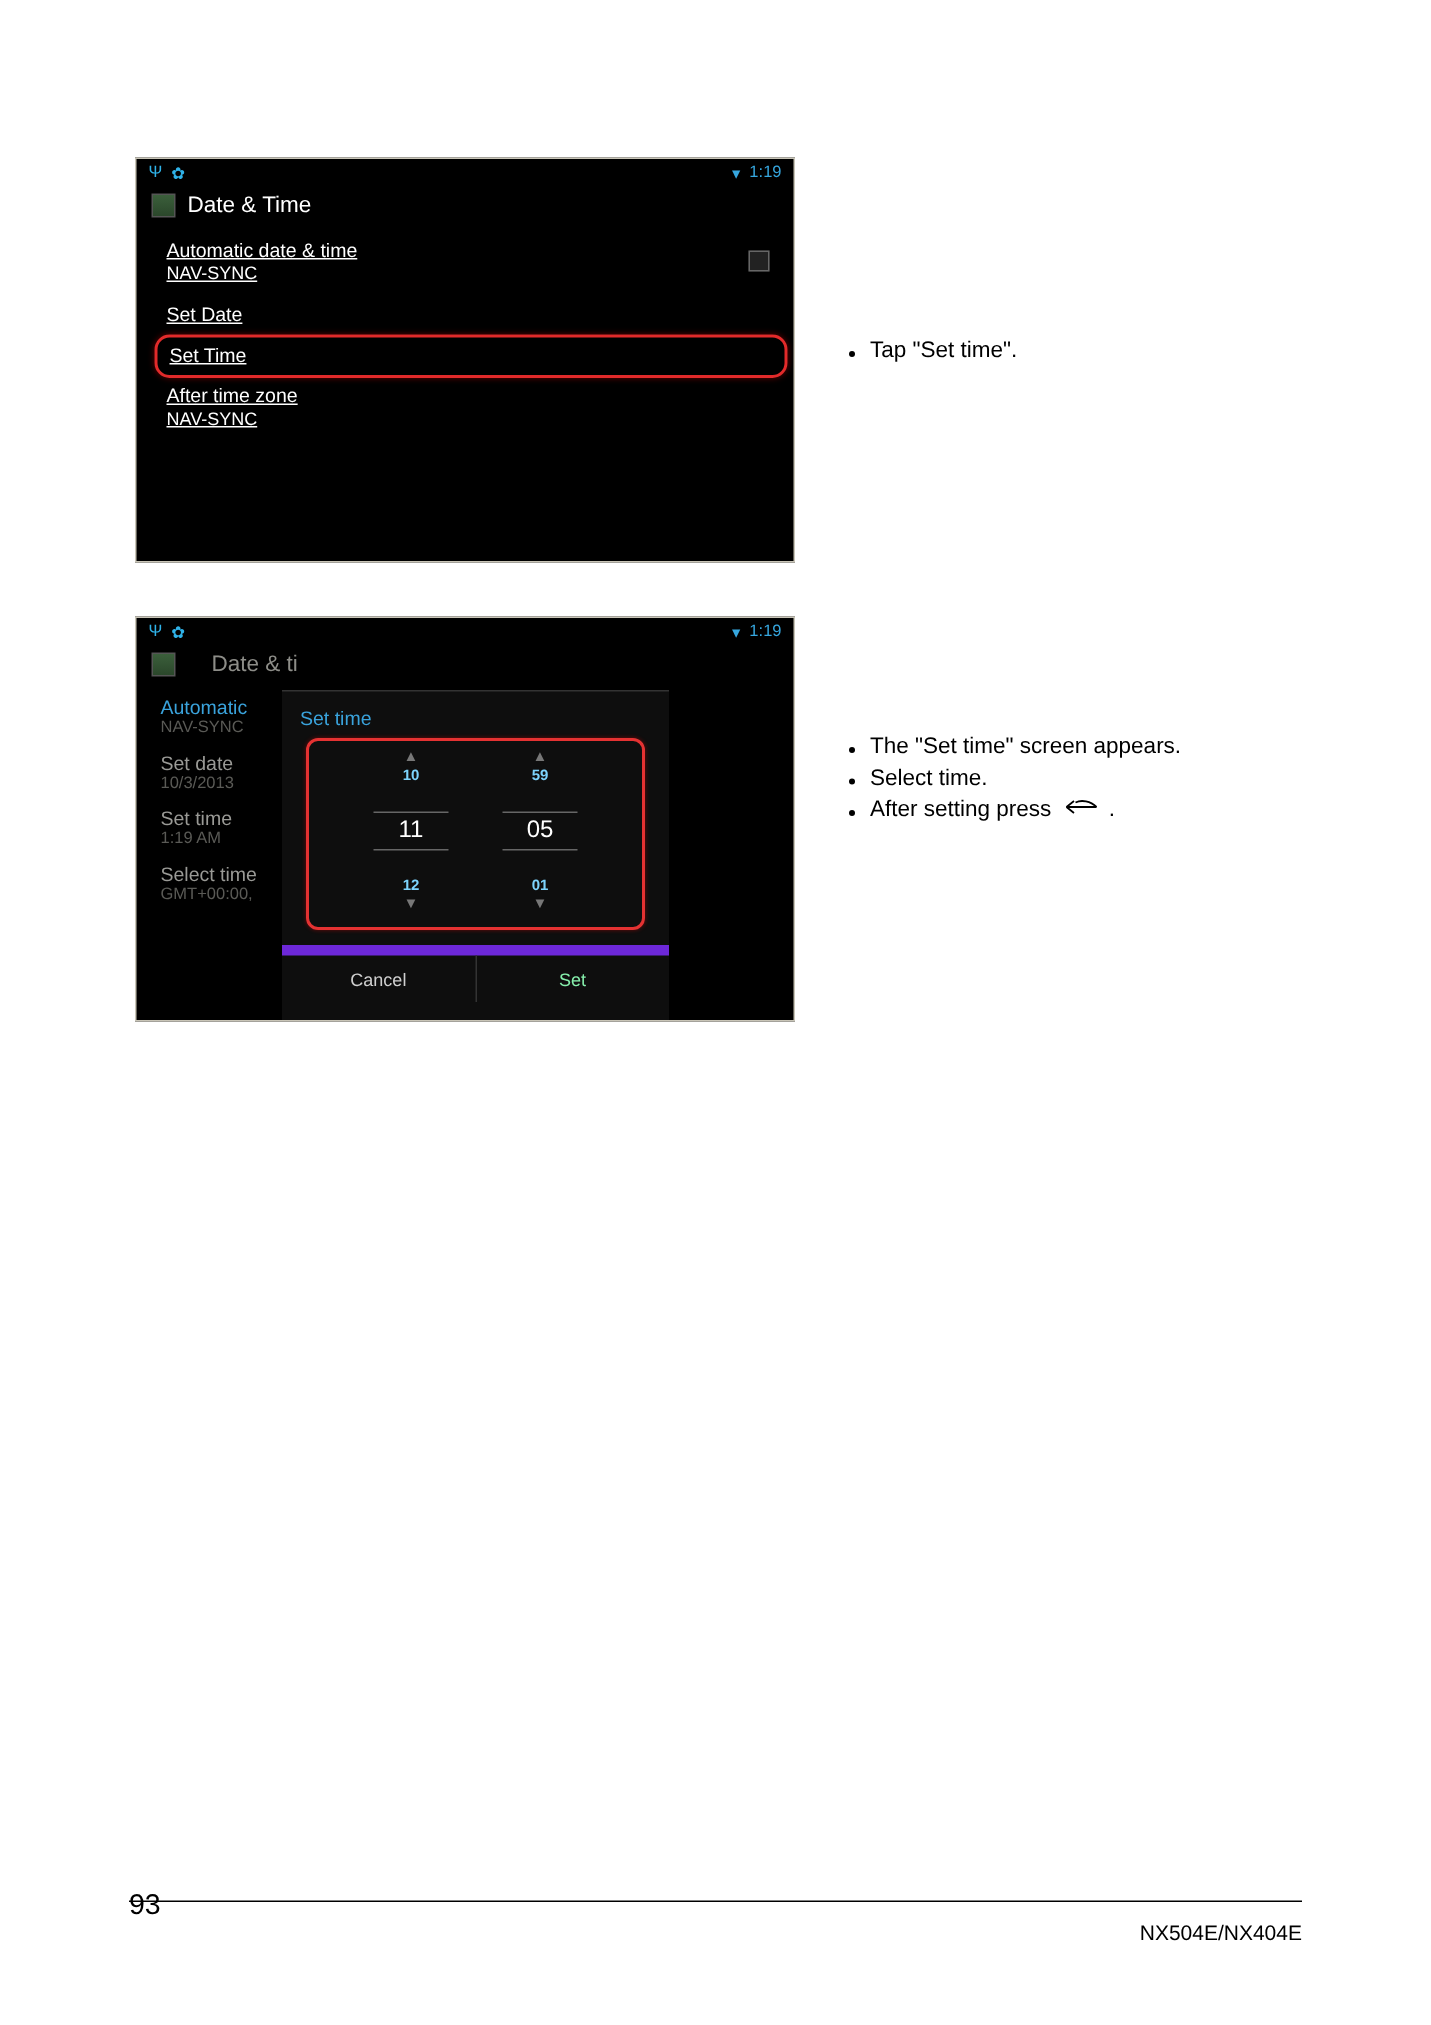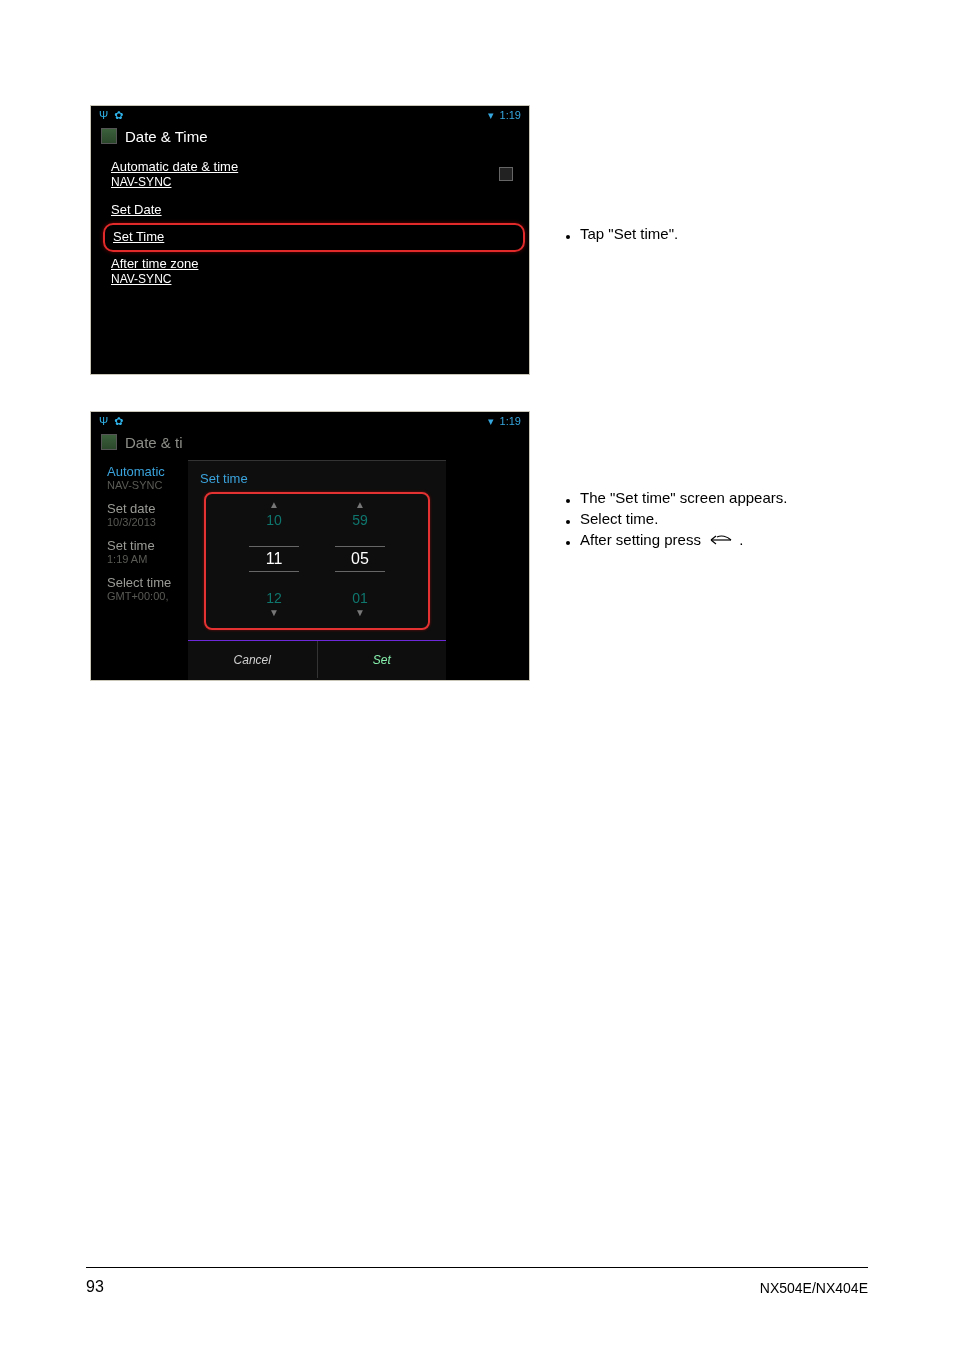--- a/index.html
+++ b/index.html
@@ -41,21 +41,21 @@
   }
   .status-left, .status-right {
     display: flex;
     align-items: center;
     gap: 6px;
     color: #2fb2e8;
     font-size: 11px;
   }
   .titlebar {
     display: flex;
-    align-items: flex-start;
+    align-items: center;
     gap: 8px;
     padding: 4px 10px 6px 10px;
   }
   .titlebar-icon {
     width: 16px; height: 16px;
     background: linear-gradient(#3b5f3b,#2b472b);
     border:1px solid #555;
   }
   .titlebar-label {
     color: #fff;
@@ -117,39 +117,39 @@
   .picker-col {
     width: 50px;
     text-align: center;
   }
   .picker-col .chev {
     color: #777;
     font-size: 10px;
     line-height: 10px;
   }
   .picker-col .val {
-    color: #0f766e;
-    font-size: 14px;
+    color: #7dd3fc;
+    font-size: 10px;
     padding: 2px 0;
+    font-weight: bold;
   }
   .picker-col .val.sel {
     color: #fff;
     font-size: 16px;
     font-weight: 500;
     border-top: 1px solid #666;
     border-bottom: 1px solid #666;
     margin: 16px 0;
     padding: 3px 0;
   }
   .modal-buttons {
     display: flex;
-    border-top: 1px solid #6d28d9;
+    border-top: 7px solid #6d28d9;
     margin-top: 10px;
     height: 38px;
-    font-style: italic;
   }
   .modal-btn {
     flex: 1;
     display: flex;
     align-items: center;
     justify-content: center;
     color: #cfcfcf;
     font-size: 12px;
   }
   .modal-btn.dim { color: #86efac; }
@@ -175,22 +175,22 @@
     display:inline-block; vertical-align:middle; margin: 0 2px;
   }
   
   .footer-line {
     position: absolute;
     left: 86px; right: 86px;
     bottom: 82px;
     border-top: 1px solid #000;
   }
   .footer-left {
-    position:absolute; left:86px; bottom:54px;
-    font-size:16px;
+    position:absolute; left:86px; bottom:68px;
+    font-size:19px;
   }
   .footer-right {
     position:absolute; right:86px; bottom:54px;
     font-size:14px;
   }
 </style>
 </head>
 <body>
 
 <div class="page">
@@ -245,21 +245,21 @@
           <span style="color:#2fb2e8;">Ψ</span>
           <span style="color:#2fb2e8;">✿</span>
         </div>
         <div class="status-right">
           <span style="color:#36a7df;">▾</span>
           <span style="color:#36a7df;">1:19</span>
         </div>
       </div>
       <div class="titlebar">
         <div class="titlebar-icon"></div>
-        <div class="titlebar-label" style="color:#8d8d88;">Date &amp; ti</div>
+        <div class="titlebar-label" style="color:#8d8d88;margin-left:16px;">Date &amp; ti</div>
       </div>
       <div class="list shot2-bg-items" style="padding-left:16px;">
         <div class="it">
           <div class="p" style="color:#3aa3dc;">Automatic</div>
           <div class="s">NAV-SYNC</div>
         </div>
         <div class="it">
           <div class="p">Set date</div>
           <div class="s">10/3/2013</div>
         </div>

